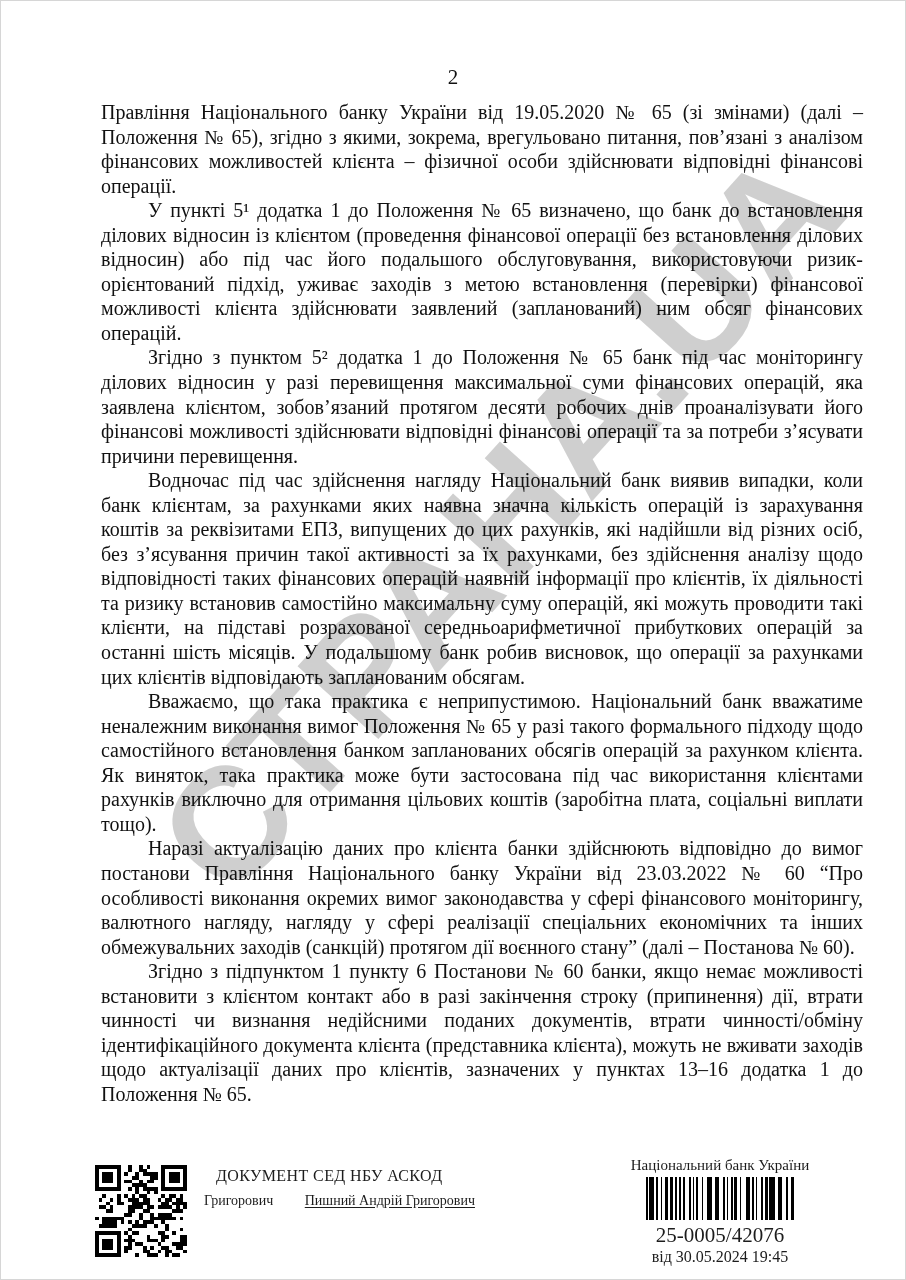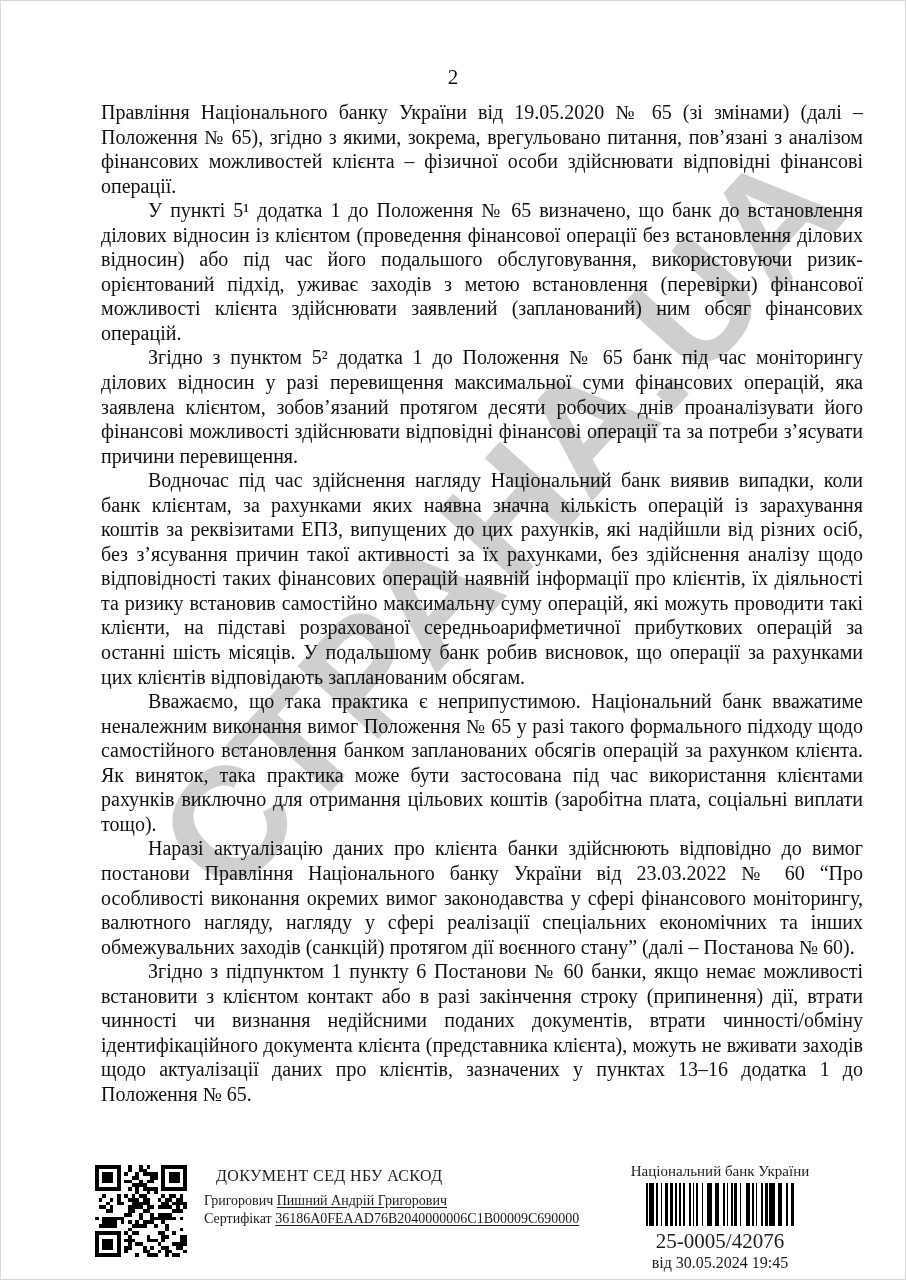--- a/index.html
+++ b/index.html
@@ -52,23 +52,23 @@
     width: 92px; height: 92px;
   }
   .qr svg { width: 100%; height: 100%; display: block; }
   .stamp {
     position: absolute; left: 203px; top: 10px;
     font-family: "Liberation Serif", serif;
     color: #1c1c1c;
   }
   .stamp-title { font-size: 16px; letter-spacing: 0.4px; margin-bottom: 7px; margin-left: 12px; }
   .stamp-line { font-size: 14px; line-height: 17.5px; }
-  .u { text-decoration: underline; text-underline-offset: 2px; }
+  .u { text-decoration: underline; text-underline-offset: 2px; margin-left: 28px; }
   .reg {
-    position: absolute; left: 622px; top: 6px; width: 194px;
+    position: absolute; left: 622px; top: 0; width: 194px;
     text-align: center; font-size: 15px; color: #1c1c1c;
   }
   .barcode { width: 148px; height: 43px; margin: 3px auto 3px; }
   .barcode svg { width: 100%; height: 100%; display: block; }
   .reg-number { font-size: 21px; }
   .reg-date { font-size: 16px; }
 </style>
 </head>
 <body>
 
@@ -301,21 +301,20 @@
           <rect x="0" y="24" width="7" height="1" fill="#000"></rect>
           <rect x="0" y="19" width="1" height="5" fill="#000"></rect>
           <rect x="6" y="19" width="1" height="5" fill="#000"></rect>
           <rect x="2" y="20" width="3" height="3" fill="#000"></rect>
         </svg>
     </div>
 
     <div class="stamp">
       <div class="stamp-title">ДОКУМЕНТ СЕД НБУ АСКОД</div>
       <div class="stamp-line"><span>Григорович</span> <span class="u">Пишний Андрій Григорович</span></div>
-      <div class="stamp-line"><span>Сертифікат</span> <span class="u">36186A0FEAAD76B2040000006C1B00009C690000</span></div>
     </div>
 
     <div class="reg">
       <div>Національний банк України</div>
       <div class="barcode">
         <svg id="barcode-svg" viewBox="0 0 148 43" preserveAspectRatio="none" shape-rendering="crispEdges" aria-hidden="true">
             <rect x="0" y="0" width="1.6" height="43" fill="#000"></rect>
             <rect x="2.9982664242386816" y="0" width="4.5359205639921125" height="43" fill="#000"></rect>
             <rect x="10.40281184753403" y="0" width="1.6" height="43" fill="#000"></rect>
             <rect x="14.694756271596997" y="0" width="1.6" height="43" fill="#000"></rect>

